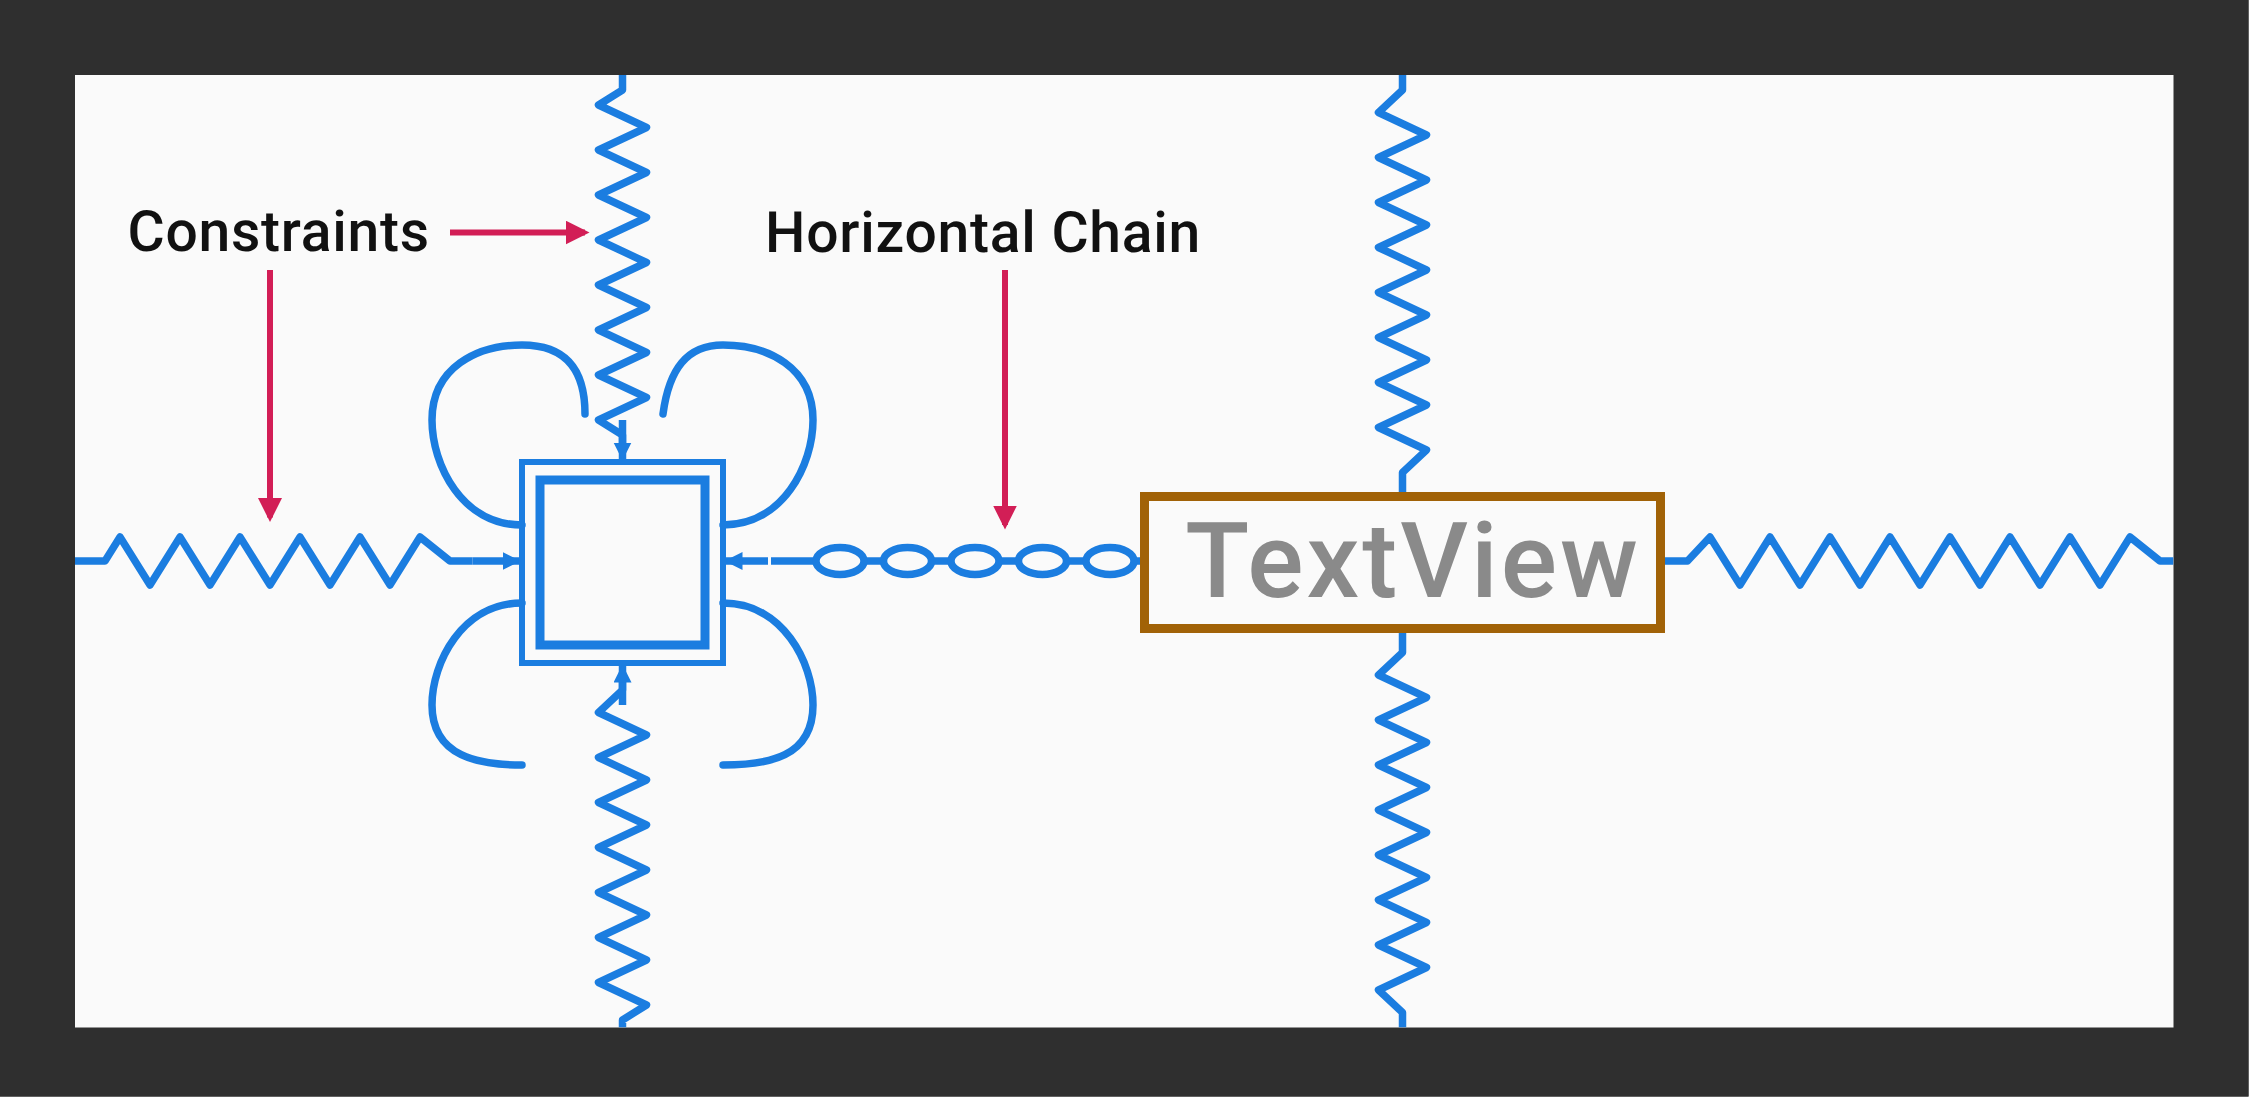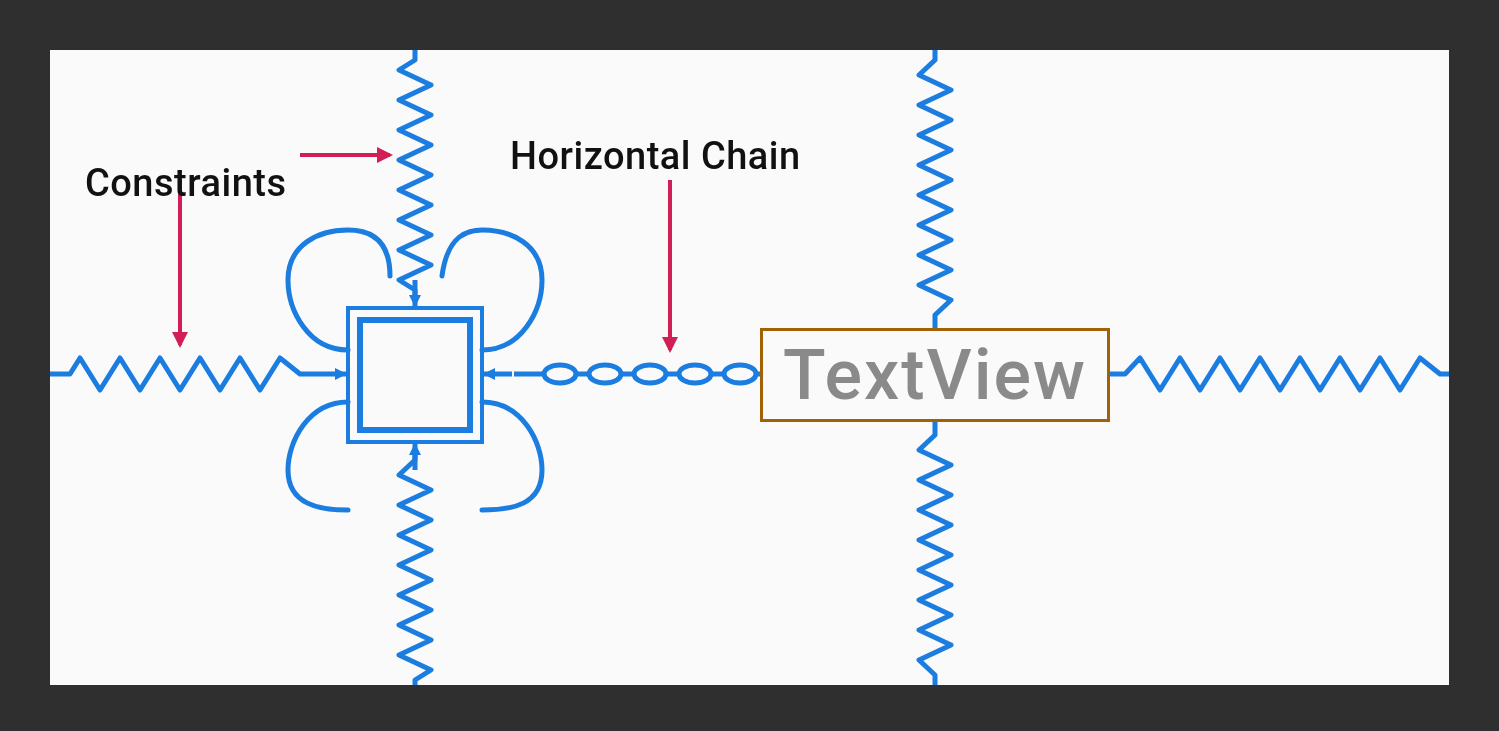--- a/index.html
+++ b/index.html
@@ -29,25 +29,25 @@
   .label {
     position: absolute;
     color: #111;
     font-size: 38px;
     font-weight: 500;
     letter-spacing: 0.5px;
     white-space: nowrap;
   }
   .textview-box {
     position: absolute;
-    border: 3px solid #a16207;
+    border: 6px solid #a16207;
     box-sizing: border-box;
     display: flex;
     align-items: center;
-    justify-content: center;
+    justify-content: flex-end;
   }
   .textview-text {
     color: #8a8a8a;
     font-size: 70px;
     font-weight: 500;
     letter-spacing: 2px;
     padding: 0 10px;
     line-height: 1;
     user-select: none;
   }
@@ -121,16 +121,16 @@
 
     <path d="M 130 130 L 130 295" stroke="#d21e56" stroke-width="4" fill="none" marker-end="url(#redArrow)"></path>
 
     <path d="M 620 130 L 620 300" stroke="#d21e56" stroke-width="4" fill="none" marker-end="url(#redArrow)"></path>
   </svg>
 
   <div class="textview-box" style="left:710px; top:278px; width:350px; height:94px;">
     <span class="textview-text">TextView</span>
   </div>
 
-  <div class="label" style="left:35px; top:83px;margin-top:28px;">Constraints</div>
+  <div class="label" style="left:35px; top:83px;">Constraints</div>
   <div class="label" style="left:460px; top:84px;">Horizontal Chain</div>
 
 </div>
 
 </body></html>

